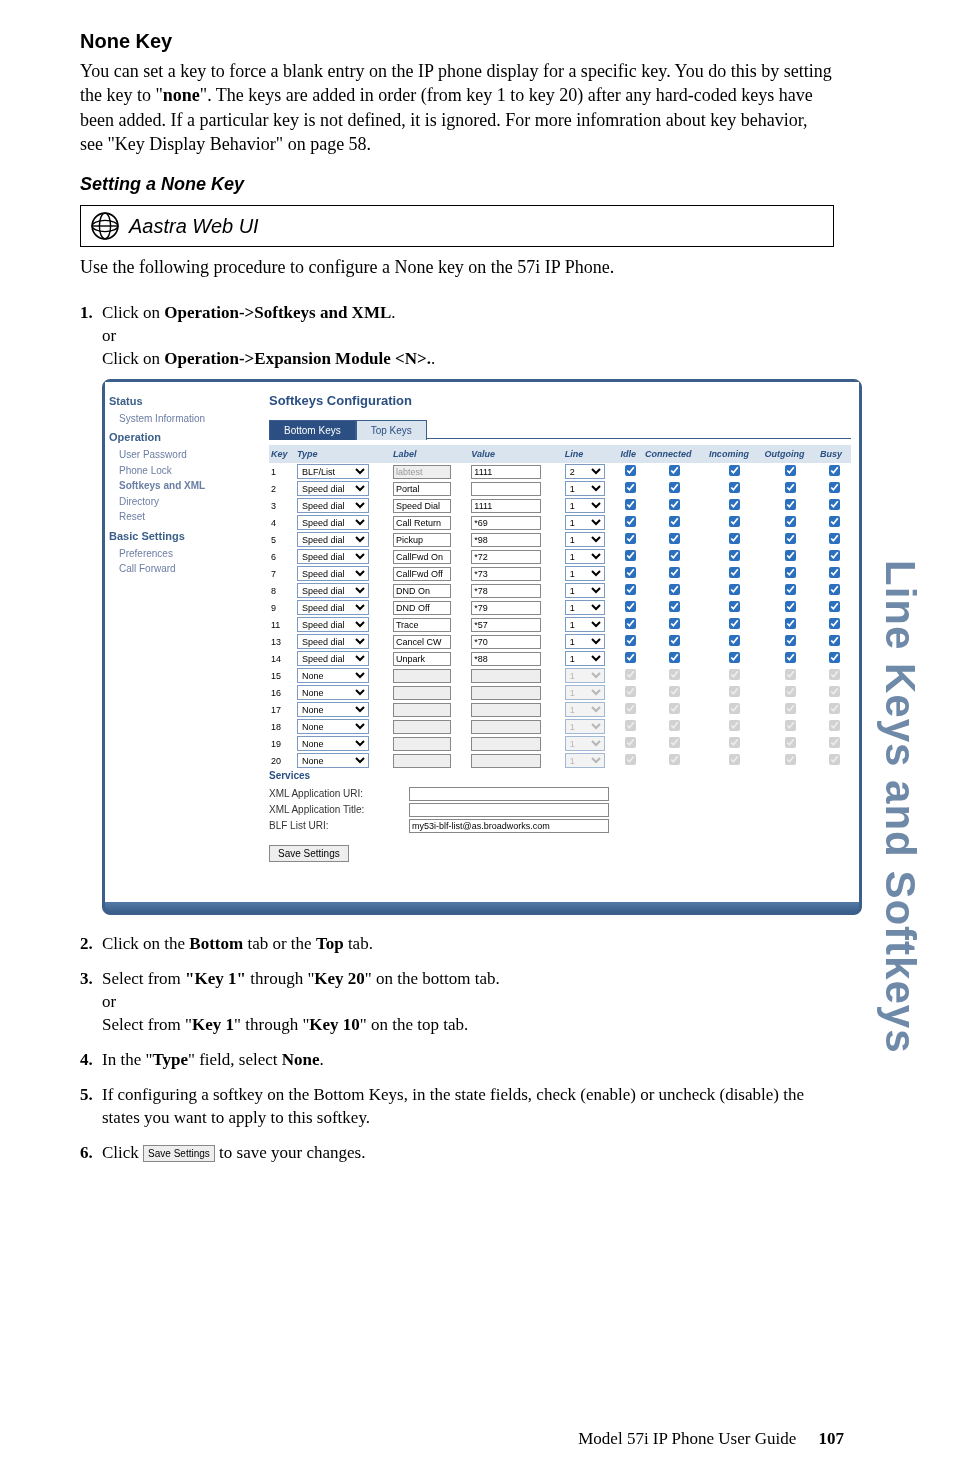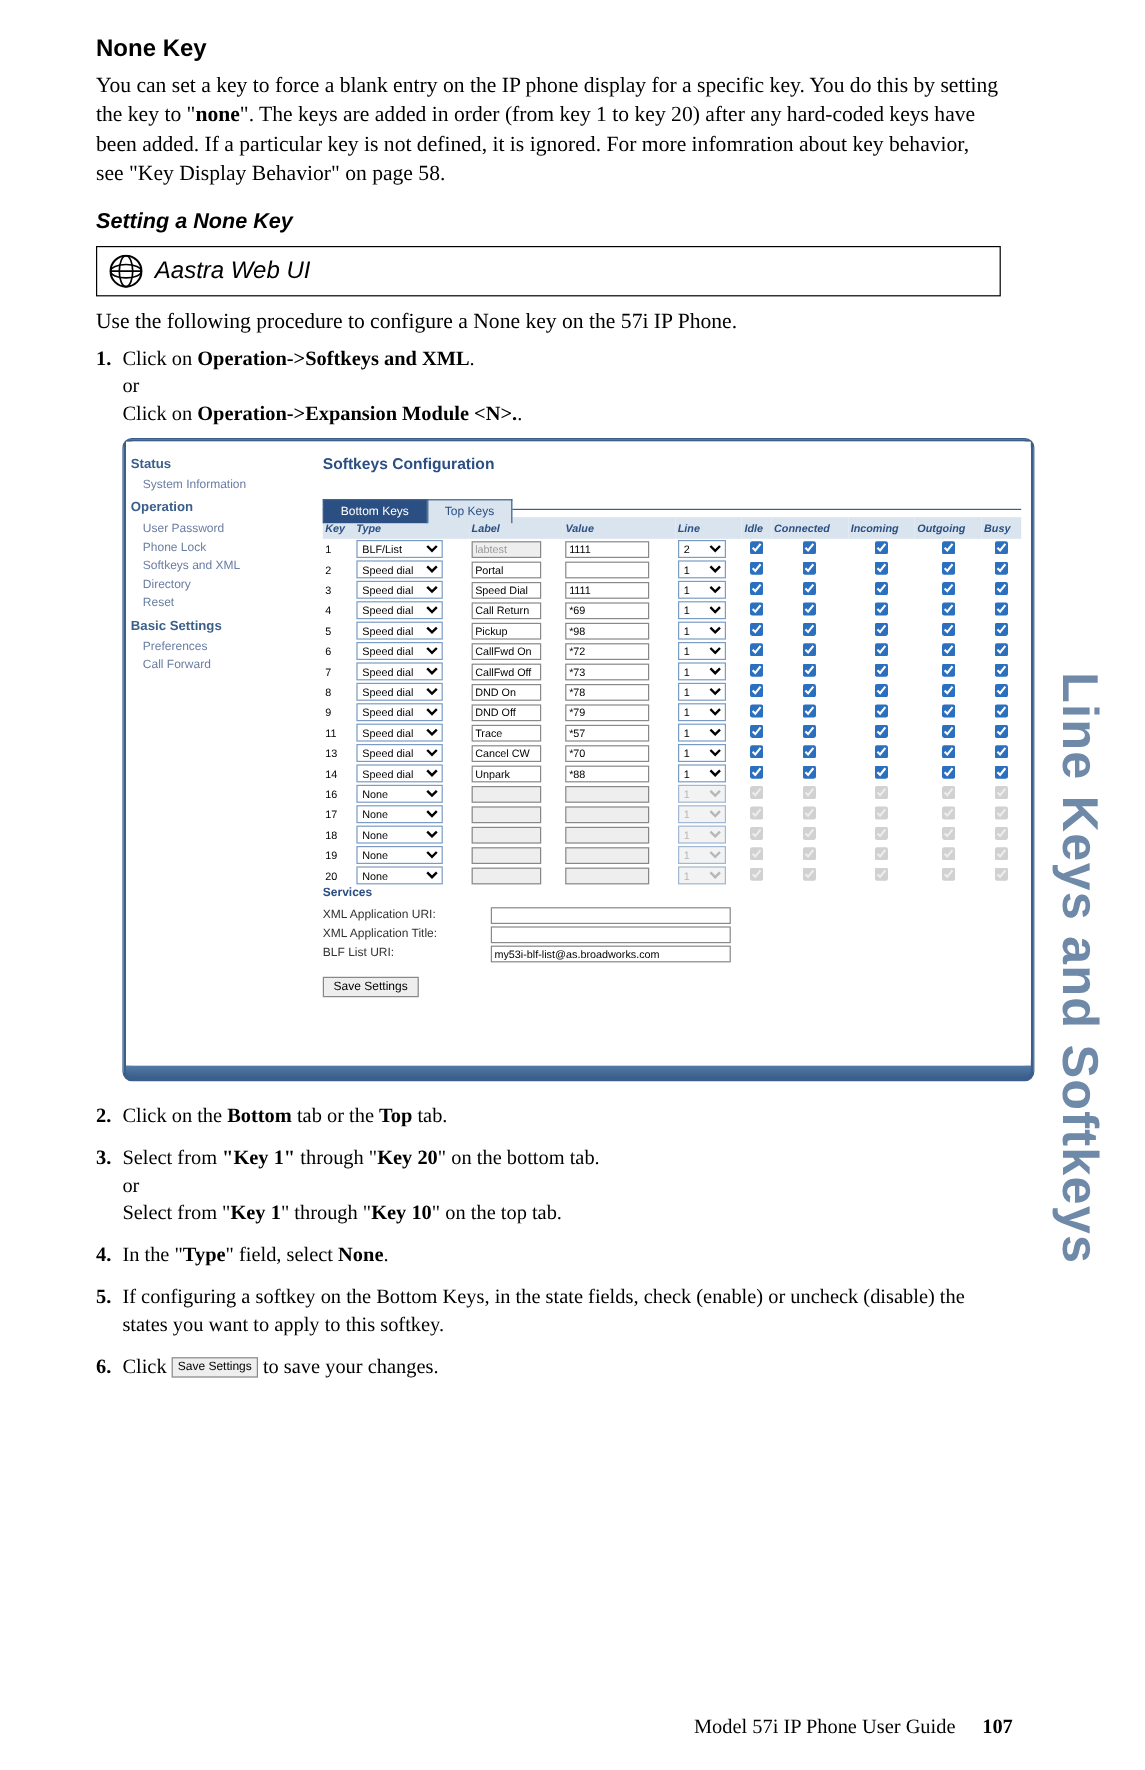--- a/index.html
+++ b/index.html
@@ -43,21 +43,21 @@
     width: 28px; height: 28px;
     margin-right: 10px;
     flex-shrink: 0;
   }
   .webui-box .title {
     font-family: Arial, Helvetica, sans-serif;
     font-size: 20px;
   }
   .para {
     font-size: 18px;
-    margin-bottom: 10px;
+    margin-bottom: 24px;
   }
   ol.steps {
     list-style: none;
     counter-reset: step;
     font-size: 17px;
   }
   ol.steps > li {
     counter-increment: step;
     margin-bottom: 12px;
     position: relative;
@@ -102,21 +102,21 @@
     min-height: 520px;
   }
   .nav {
     width: 150px;
     background: #fff;
     border-right: 0;
     padding: 8px 4px;
   }
   .nav .group { color: #3b5f8a; font-weight: bold; margin: 4px 0 2px 0; font-size: 11px; }
   .nav .item { color: #6a7da3; padding: 1px 0 1px 10px; font-size: 10px; cursor: default; }
-  .nav .item.active { color: #6a7da3; }
+  .nav .item.active { color: #6a7da3; font-weight: bold; }
   .panel {
     flex: 1;
     padding: 10px 8px 14px 14px;
     background: #fff;
   }
   .panel h3 {
     color: #2b4f82;
     font-size: 13px;
     font-weight: bold;
     margin-bottom: 8px;
@@ -126,21 +126,21 @@
     gap: 0;
     border-bottom: 1px solid #3b5f8a;
     margin-bottom: 6px;
     font-size: 10px;
   }
   .tabs .tab {
     padding: 3px 14px;
     border: 1px solid #3b5f8a;
     border-bottom: none;
     position: relative;
-    top: 12px;
+    top: 2px;
     cursor: pointer;
   }
   .tabs .tab.active { background: #2b4f82; color:#fff; }
   .tabs .tab.inactive { background: #d9e4ee; color:#2b4f82; }
 
   table.keys { border-collapse: collapse; width: 100%; font-size: 9px; }
   table.keys th {
     background: #d9e4ee;
     color: #2b4f82;
     font-weight: bold;
@@ -406,20 +406,32 @@
                     <td><input class="lbl" type="text" value="Unpark" style=""></td>
                     <td><input class="val" type="text" value="*88" style=""></td>
                     <td><select class="line-sel"><option>1</option></select></td>
                     <td class="center"><input type="checkbox" checked="" style=""></td>
                     <td class="center"><input type="checkbox" checked="" style=""></td>
                     <td class="center"><input type="checkbox" checked="" style=""></td>
                     <td class="center"><input type="checkbox" checked="" style=""></td>
                     <td class="center"><input type="checkbox" checked="" style=""></td>
                   </tr>
                   <tr>
+                    <td>15</td>
+                    <td><select><option>None</option></select></td>
+                    <td><input class="lbl" type="text" value="" disabled="" style="background: rgb(238, 238, 238); color: rgb(153, 153, 153);"></td>
+                    <td><input class="val" type="text" value="" disabled="" style="background: rgb(238, 238, 238); color: rgb(153, 153, 153);"></td>
+                    <td><select class="line-sel" disabled="" style="background:#eee;color:#999"><option>1</option></select></td>
+                    <td class="center"><input type="checkbox" checked="" disabled="" style=""></td>
+                    <td class="center"><input type="checkbox" checked="" disabled="" style=""></td>
+                    <td class="center"><input type="checkbox" checked="" disabled="" style=""></td>
+                    <td class="center"><input type="checkbox" checked="" disabled="" style=""></td>
+                    <td class="center"><input type="checkbox" checked="" disabled="" style=""></td>
+                  </tr>
+                  <tr>
                     <td>16</td>
                     <td><select><option>None</option></select></td>
                     <td><input class="lbl" type="text" value="" disabled="" style="background: rgb(238, 238, 238); color: rgb(153, 153, 153);"></td>
                     <td><input class="val" type="text" value="" disabled="" style="background: rgb(238, 238, 238); color: rgb(153, 153, 153);"></td>
                     <td><select class="line-sel" disabled="" style="background:#eee;color:#999"><option>1</option></select></td>
                     <td class="center"><input type="checkbox" checked="" disabled="" style=""></td>
                     <td class="center"><input type="checkbox" checked="" disabled="" style=""></td>
                     <td class="center"><input type="checkbox" checked="" disabled="" style=""></td>
                     <td class="center"><input type="checkbox" checked="" disabled="" style=""></td>
                     <td class="center"><input type="checkbox" checked="" disabled="" style=""></td>

